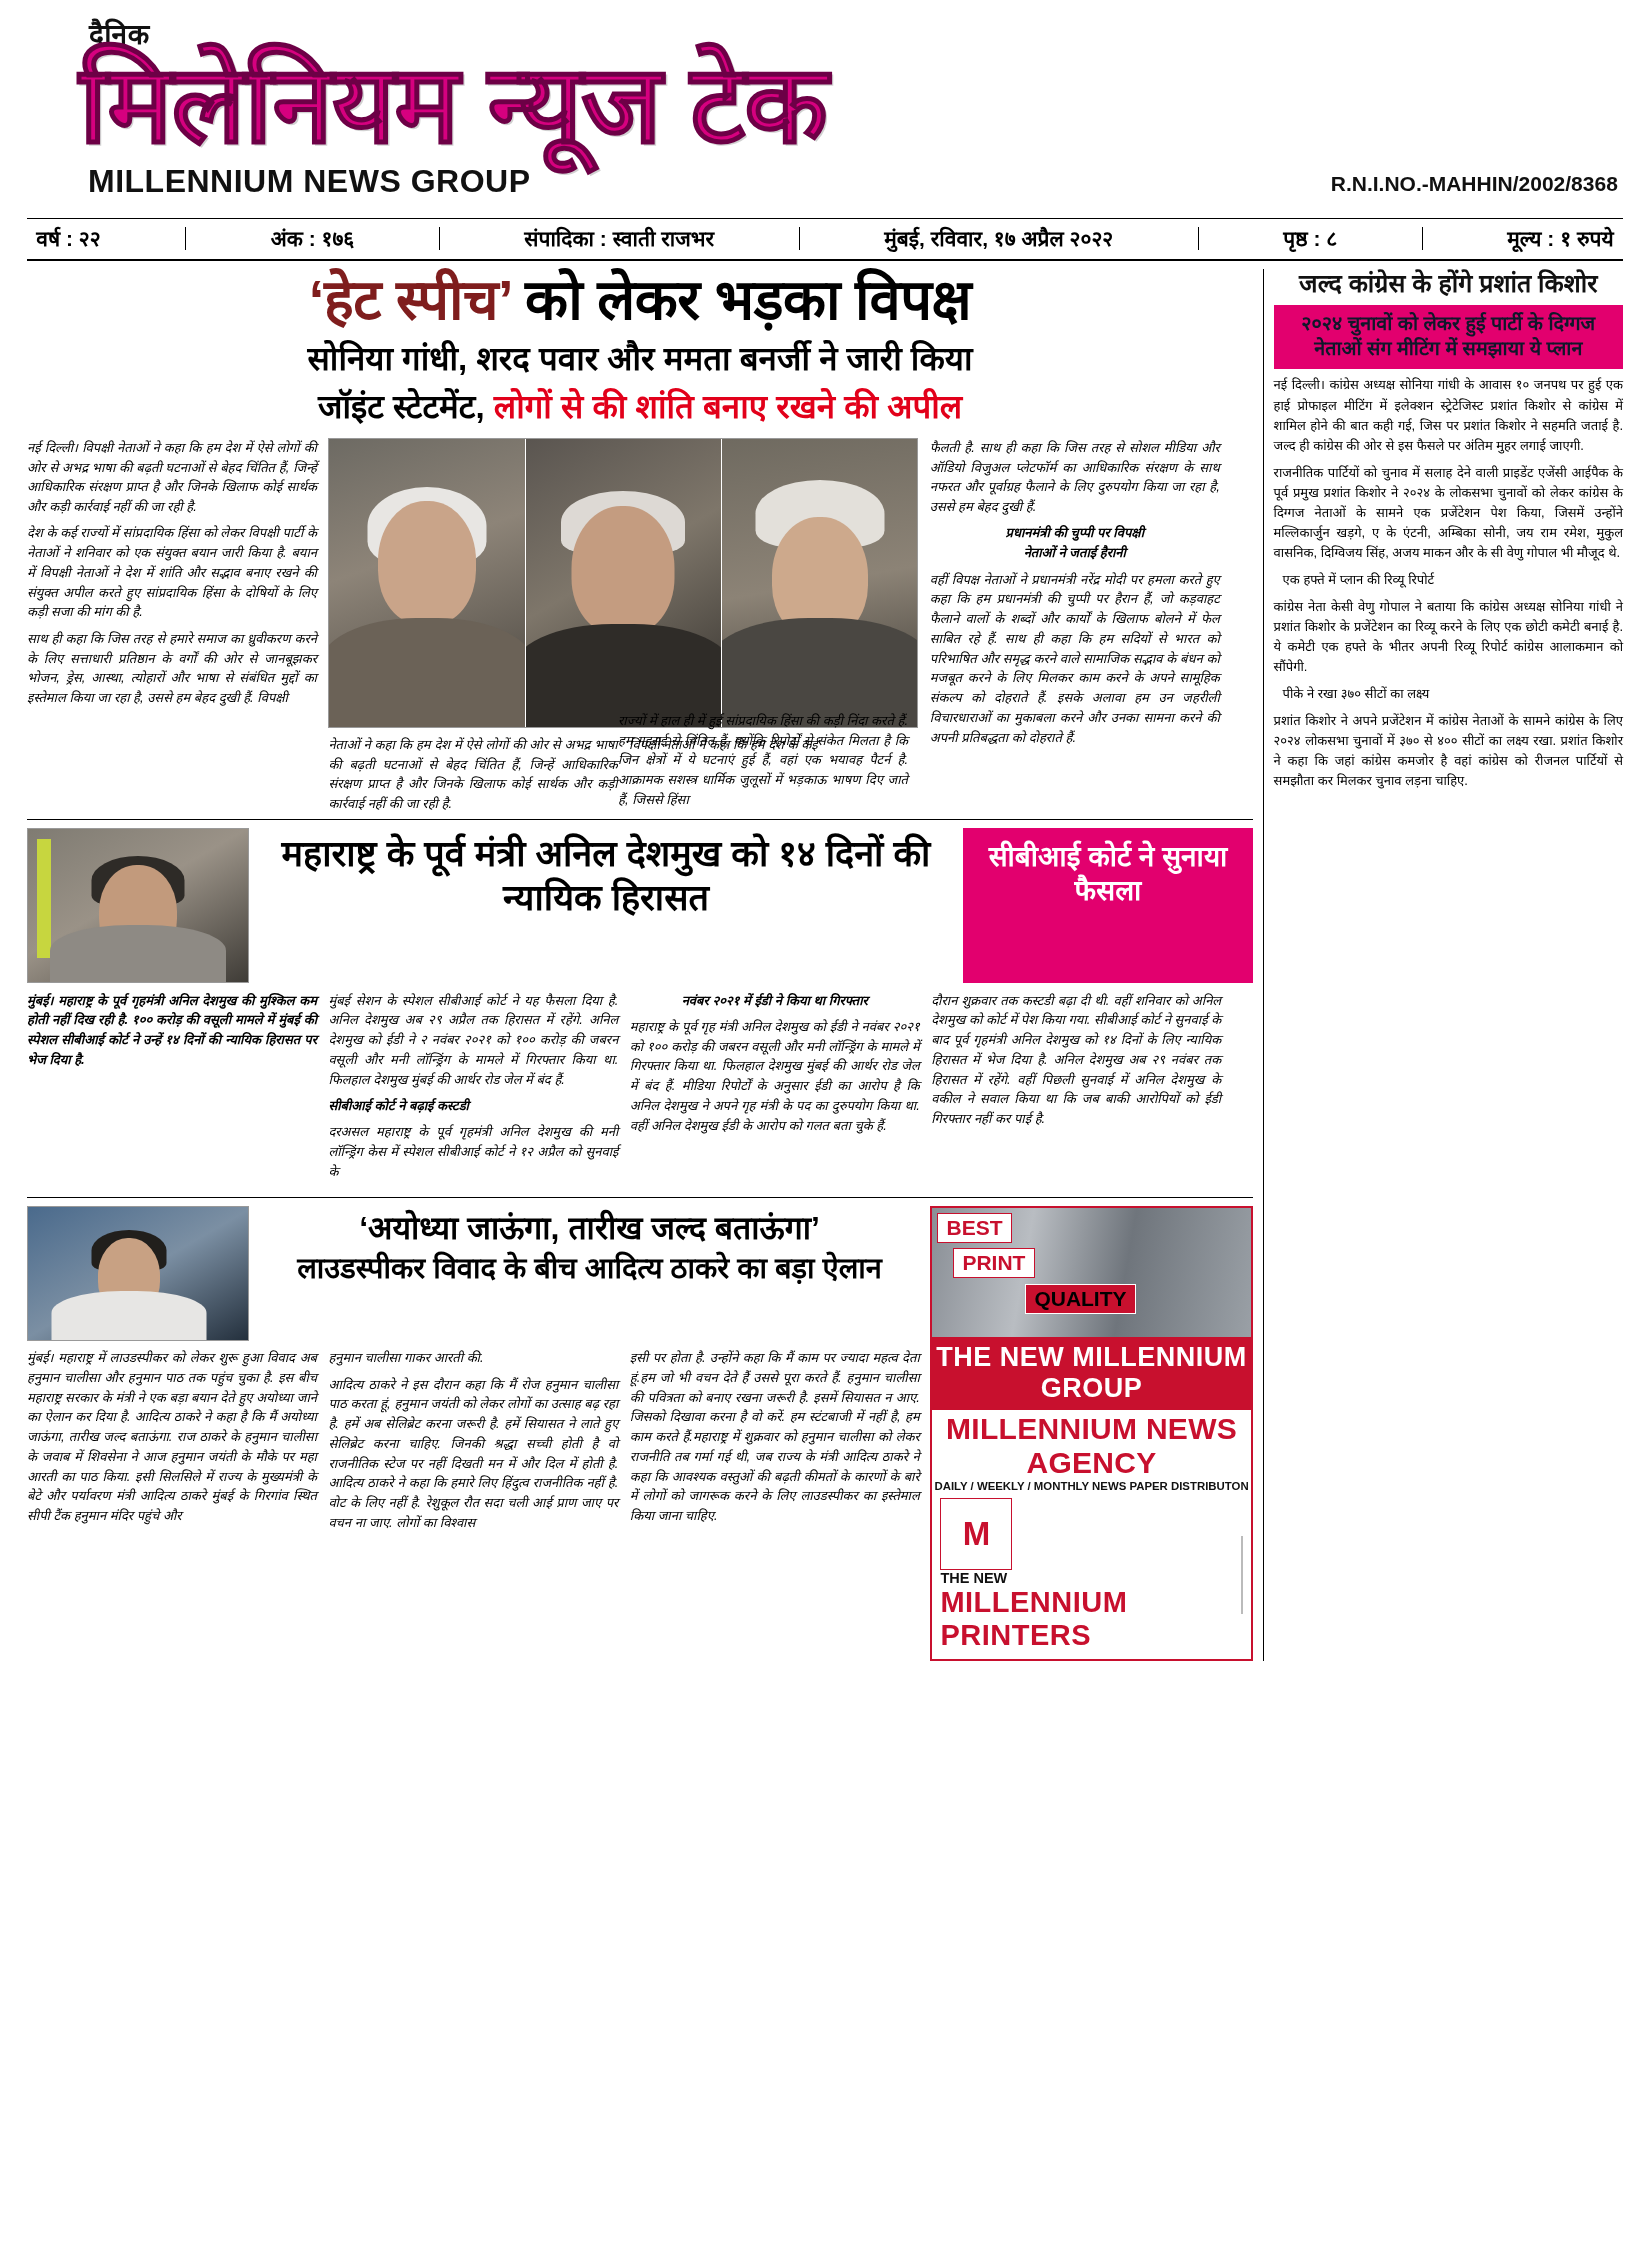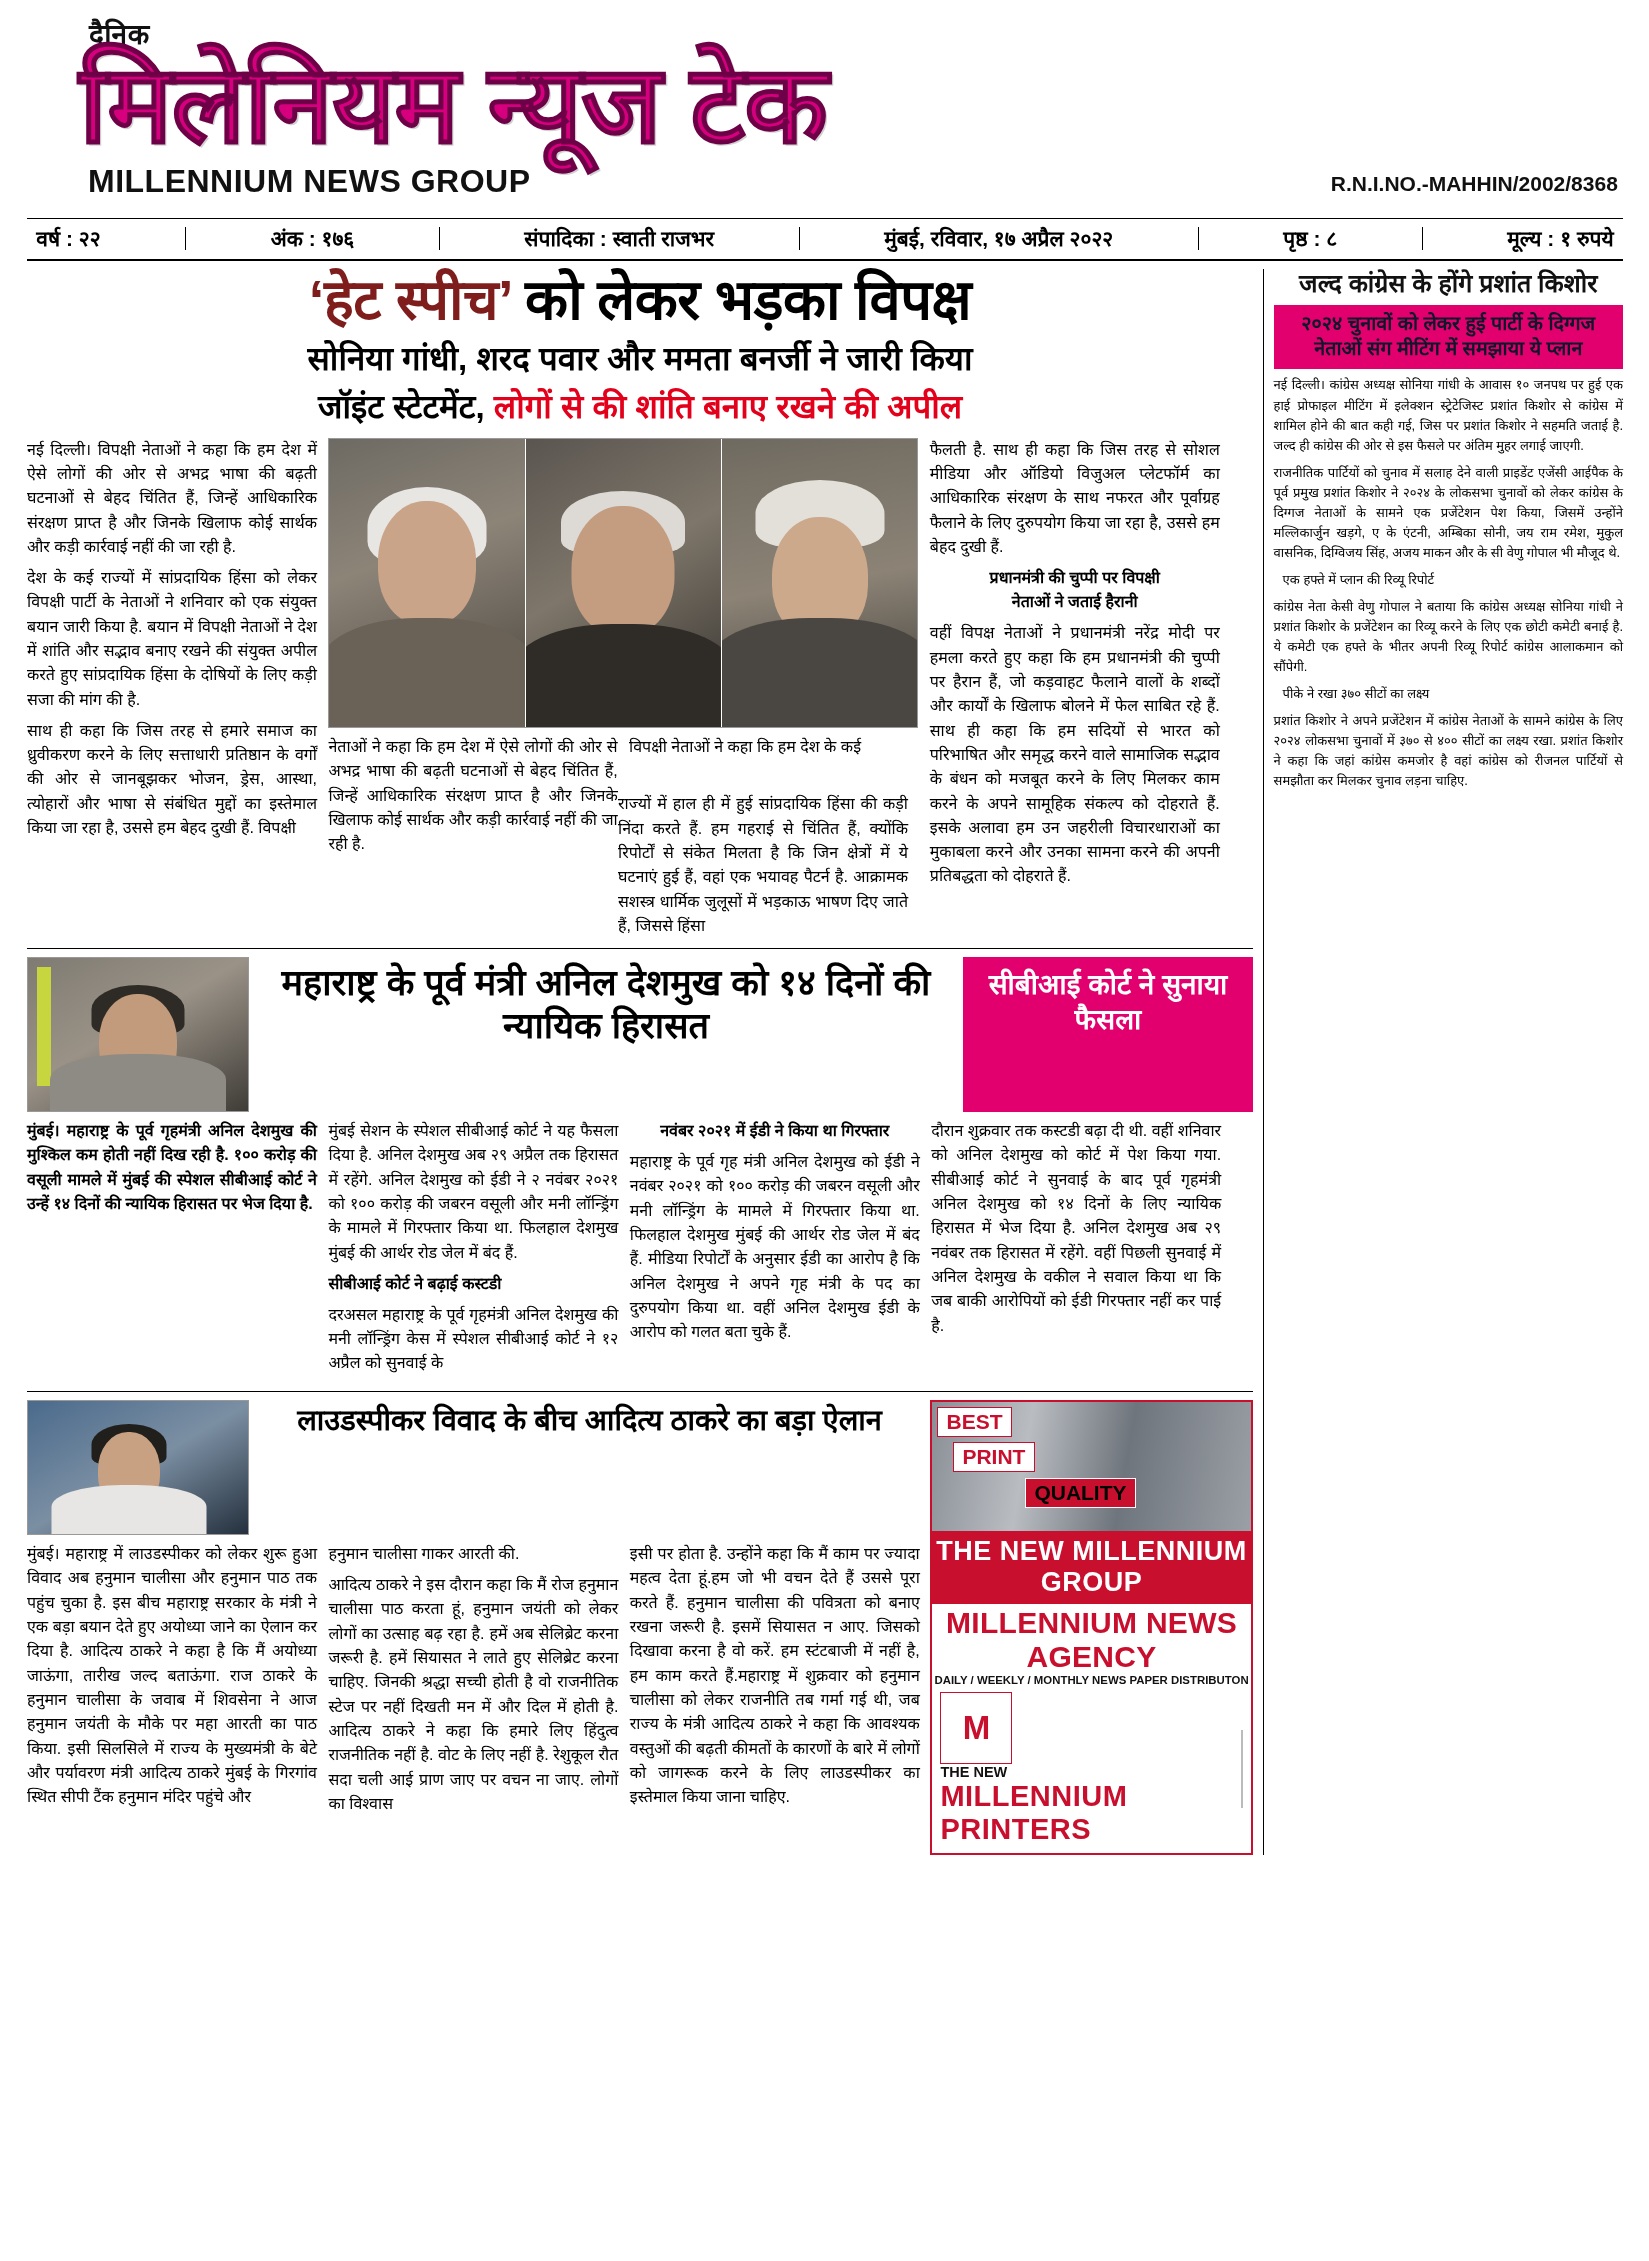--- a/index.html
+++ b/index.html
@@ -95,24 +95,25 @@
     margin-top: 6.2px;
   }
   .lead-sub .hl { color: #e2001a; }
 
   .lead-body {
     display: flex;
     gap: 11.4px;
     margin-top: 9.3px;
   }
   .col {
-    font-size: 16px;
+    font-size: 13px;
     line-height: 1.52;
     text-align: justify;
     font-family: "Liberation Sans", "DejaVu Sans", sans-serif;
+    font-style: italic;
   }
   .col p { margin: 0 0 6.7px 0; }
   .colw { width: 290px; }
 
   .photo-block { width: 590px; }
   .photo-main {
     width: 590px;
     height: 290px;
     display: flex;
     overflow: hidden;
@@ -379,20 +380,21 @@
 
       <div class="s3">
         <div class="s3-left">
           <div class="s3-top">
             <div class="s3-photo">
               <div class="h"></div>
                 <div class="f"></div>
                 <div class="b"></div>
             </div>
             <div style="flex:1;">
+              <div class="s3-head">‘अयोध्या जाऊंगा, तारीख जल्द बताऊंगा’</div>
               <div class="s3-head" style="font-size:29px;">लाउडस्पीकर विवाद के बीच आदित्य ठाकरे का बड़ा ऐलान</div>
             </div>
           </div>
           <div class="s3-cols">
             <div class="col s3-colw">
               <p>मुंबई। महाराष्ट्र में लाउडस्पीकर को लेकर शुरू हुआ विवाद अब हनुमान चालीसा और हनुमान पाठ तक पहुंच चुका है. इस बीच महाराष्ट्र सरकार के मंत्री ने एक बड़ा बयान देते हुए अयोध्या जाने का ऐलान कर दिया है. आदित्य ठाकरे ने कहा है कि मैं अयोध्या जाऊंगा, तारीख जल्द बताऊंगा. राज ठाकरे के हनुमान चालीसा के जवाब में शिवसेना ने आज हनुमान जयंती के मौके पर महा आरती का पाठ किया. इसी सिलसिले में राज्य के मुख्यमंत्री के बेटे और पर्यावरण मंत्री आदित्य ठाकरे मुंबई के गिरगांव स्थित सीपी टैंक हनुमान मंदिर पहुंचे और</p>
             </div>
             <div class="col s3-colw">
               <p>हनुमान चालीसा गाकर आरती की.</p>
               <p>आदित्य ठाकरे ने इस दौरान कहा कि मैं रोज हनुमान चालीसा पाठ करता हूं, हनुमान जयंती को लेकर लोगों का उत्साह बढ़ रहा है. हमें अब सेलिब्रेट करना जरूरी है. हमें सियासत ने लाते हुए सेलिब्रेट करना चाहिए. जिनकी श्रद्धा सच्ची होती है वो राजनीतिक स्टेज पर नहीं दिखती मन में और दिल में होती है. आदित्य ठाकरे ने कहा कि हमारे लिए हिंदुत्व राजनीतिक नहीं है. वोट के लिए नहीं है. रेशुकूल रौत सदा चली आई प्राण जाए पर वचन ना जाए. लोगों का विश्वास</p>

